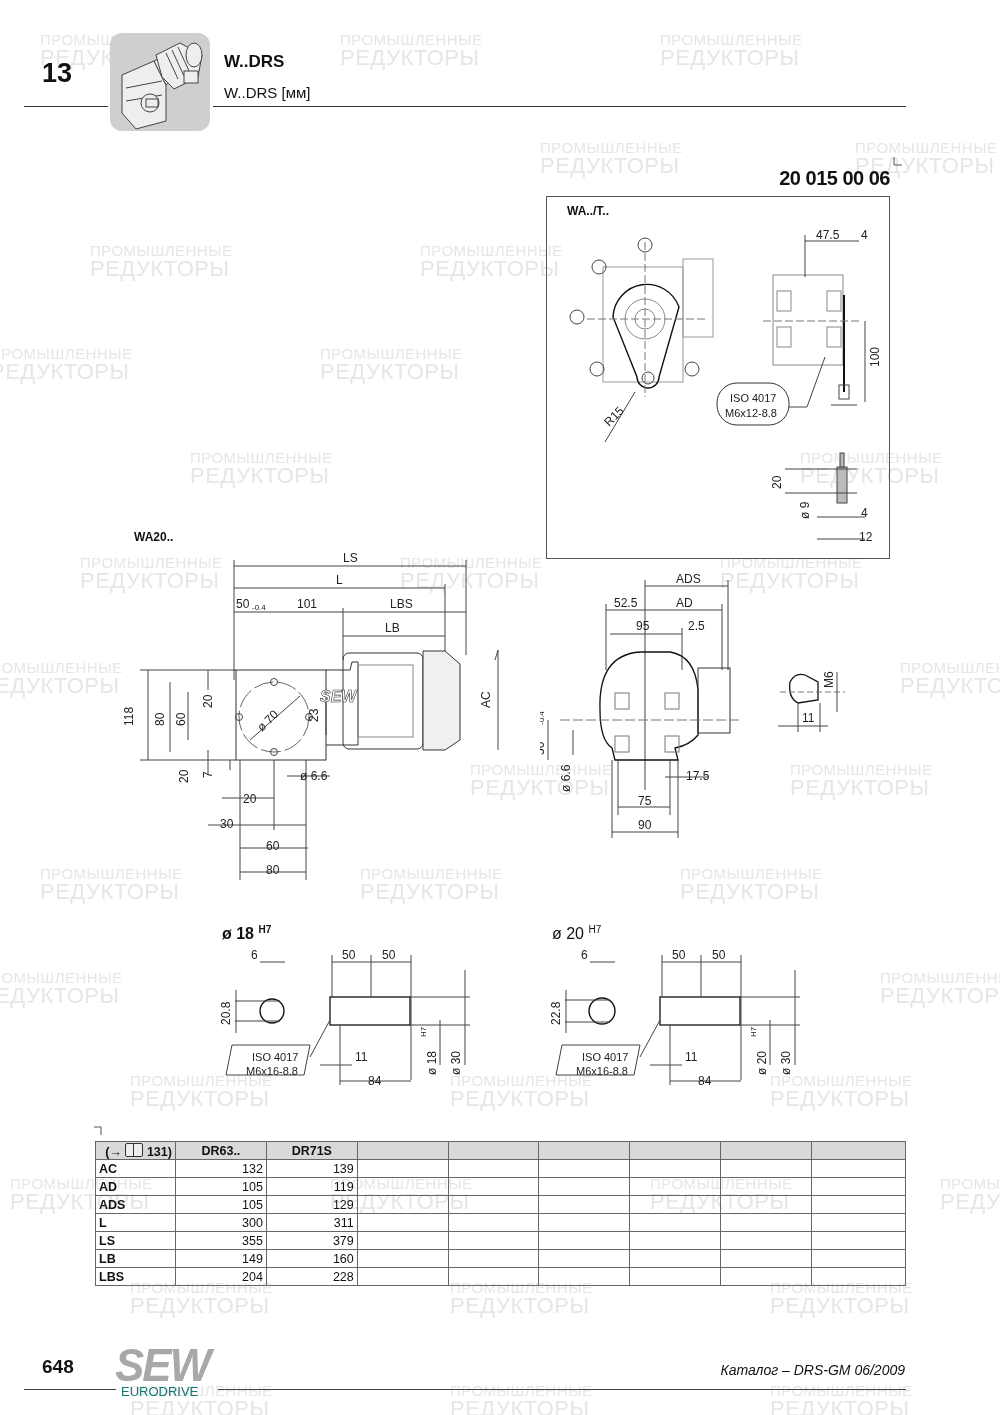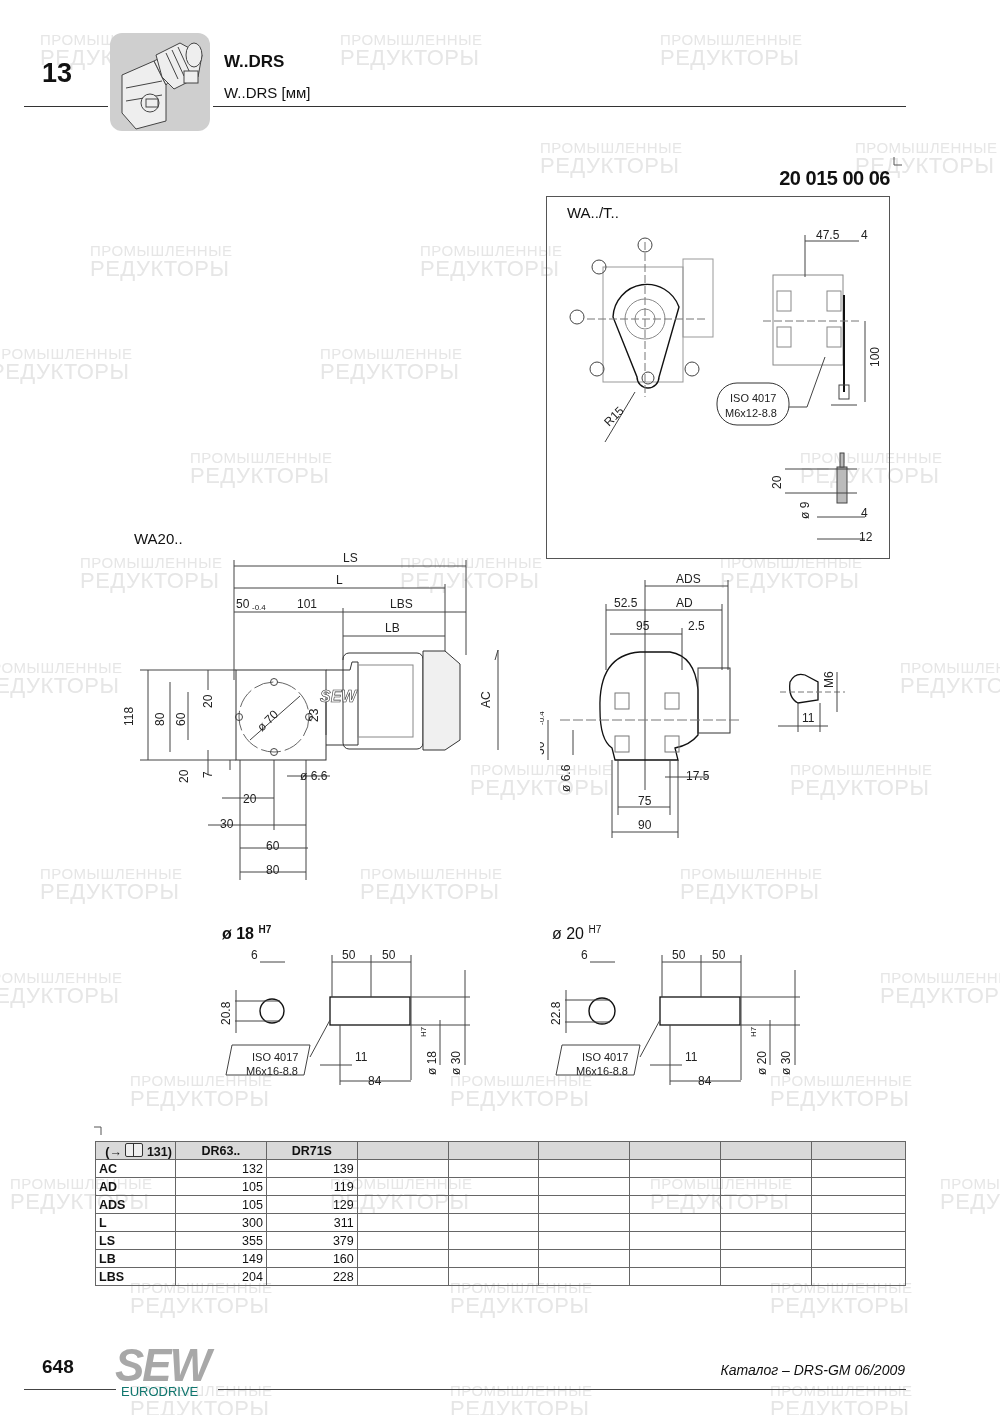--- a/index.html
+++ b/index.html
@@ -8,21 +8,21 @@
   .wm{position:absolute;color:#e6e6e6;font-family:"Liberation Sans",sans-serif;line-height:1;pointer-events:none;white-space:nowrap;}
   .wm .l1{font-size:15px;letter-spacing:0.5px;display:block;}
   .wm .l2{font-size:22px;letter-spacing:0.5px;display:block;}
   .chapter-num{left:42px;top:58px;font-size:27px;font-weight:bold;}
   .hdr-icon{left:110px;top:33px;width:100px;height:98px;background:#cfcfcf;border-radius:12px;}
   .hdr-title{left:224px;top:52px;font-size:17px;font-weight:bold;}
   .hdr-sub{left:224px;top:84px;font-size:15px;}
   .hline{position:absolute;height:1px;background:#333;}
   .code{right:110px;top:167px;font-size:20px;font-weight:bold;letter-spacing:-0.5px;}
   .box{left:546px;top:196px;width:342px;height:361px;border:1.3px solid #555;}
-  .lbl-big{font-weight:normal;font-size:15px;}
+  .lbl-big{font-weight:bold;font-size:12px;}
   svg text{font-family:"Liberation Sans",sans-serif;}
   table.dims{position:absolute;left:95px;top:1141px;width:811px;border-collapse:collapse;font-size:12.5px;}
   table.dims td, table.dims th{border:1px solid #666;height:17px;padding:0 3px;}
   table.dims th{background:#d9d9d9;font-weight:bold;text-align:center;}
   table.dims th.first{text-align:right;}
   table.dims td.rowhead{font-weight:bold;text-align:left;}
   table.dims td.val{text-align:right;}
   .footer-page{left:42px;top:1356px;font-size:19px;font-weight:bold;}
   .footer-logo{left:115px;top:1345px;}
   .footer-catalog{right:95px;top:1362px;font-size:14px;font-style:italic;}

